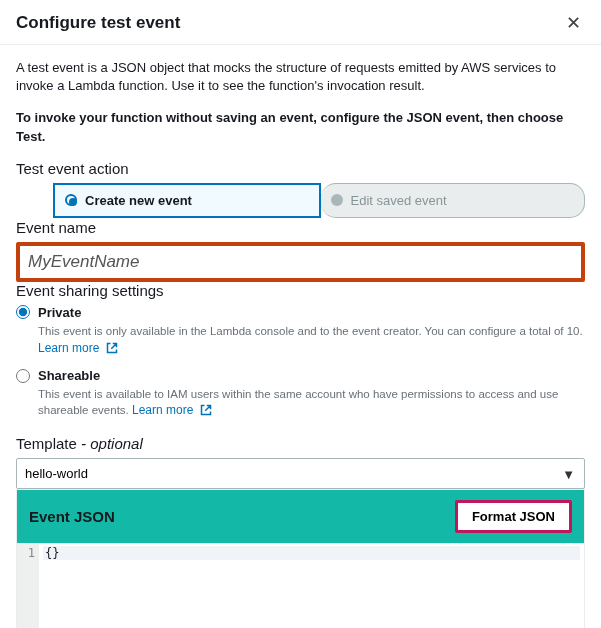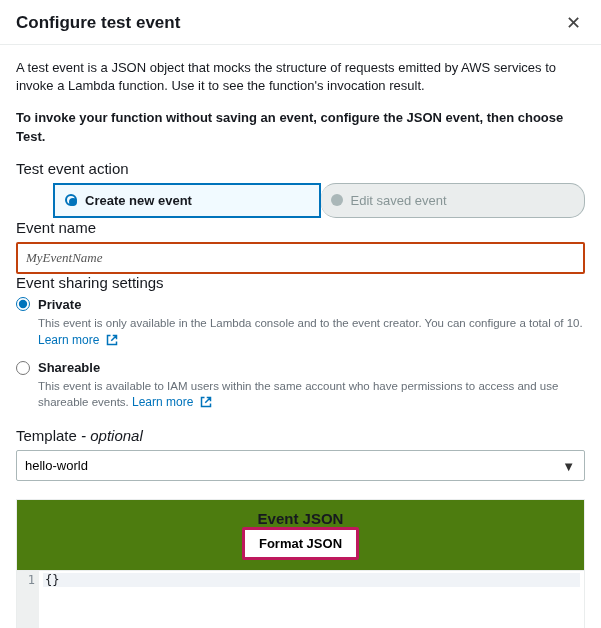--- a/index.html
+++ b/index.html
@@ -93,26 +93,25 @@
     display: inline-block;
     width: 12px; height: 12px;
     border-radius: 50%;
     background: #aab7b8;
     margin-right: 8px;
     flex-shrink: 0;
   }
   .text-input {
     width: 100%;
     padding: 6px 8px;
-    font-size: 13px;
-    border: 2px solid #c2410c;
+    font-size: 17px;
+    border: 4px solid #c2410c;
     border-radius: 2px;
     font-style: italic;
     color: #555;
-    font-family: Liberation Serif, serif;
   }
   .hint {
     font-size: 11px;
     color: #687078;
     margin: 4px 0 16px;
   }
   .radio-group .radio-item {
     margin-bottom: 10px;
   }
   .radio-item label {
@@ -143,21 +142,20 @@
     display: inline-block;
     margin-left: 3px;
     vertical-align: -2px;
   }
   .optional {
     font-style: italic;
     font-weight: 400;
   }
   .select-wrap {
     position: relative;
-    margin-bottom: 18px;
     margin-top: 4px;
   }
   .select-wrap select {
     width: 100%;
     padding: 7px 8px;
     font-size: 13px;
     border: 1px solid #aab7b8;
     border-radius: 2px;
     background: #fff;
     appearance: none;
@@ -173,22 +171,21 @@
   .json-panel {
     border: 1px solid #eaeded;
     background: #fff;
     margin-bottom: 12px;
   }
   .json-head {
     display: flex;
     justify-content: space-between;
     align-items: center;
     padding: 10px 12px;
-    background: #4d7c0f;
-    flex-direction: column;
+    background: #14b8a6;
   }
   .json-head h3 {
     margin: 0;
     font-size: 15px;
     font-weight: 700;
   }
   .format-btn {
     padding: 6px 14px;
     font-size: 13px;
     background: #fff;

